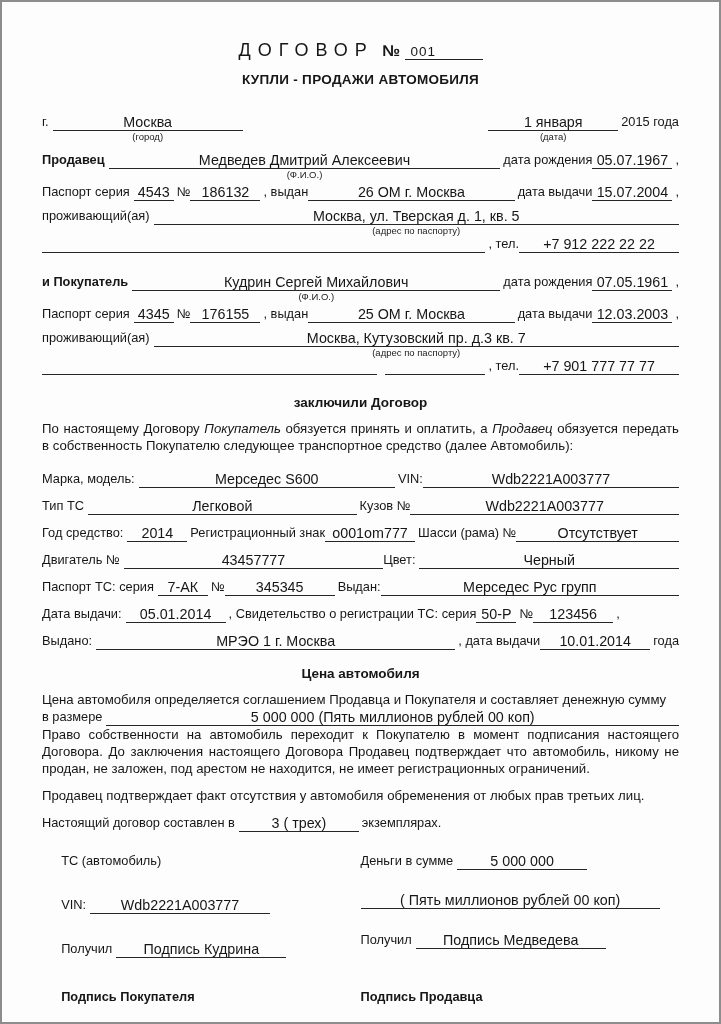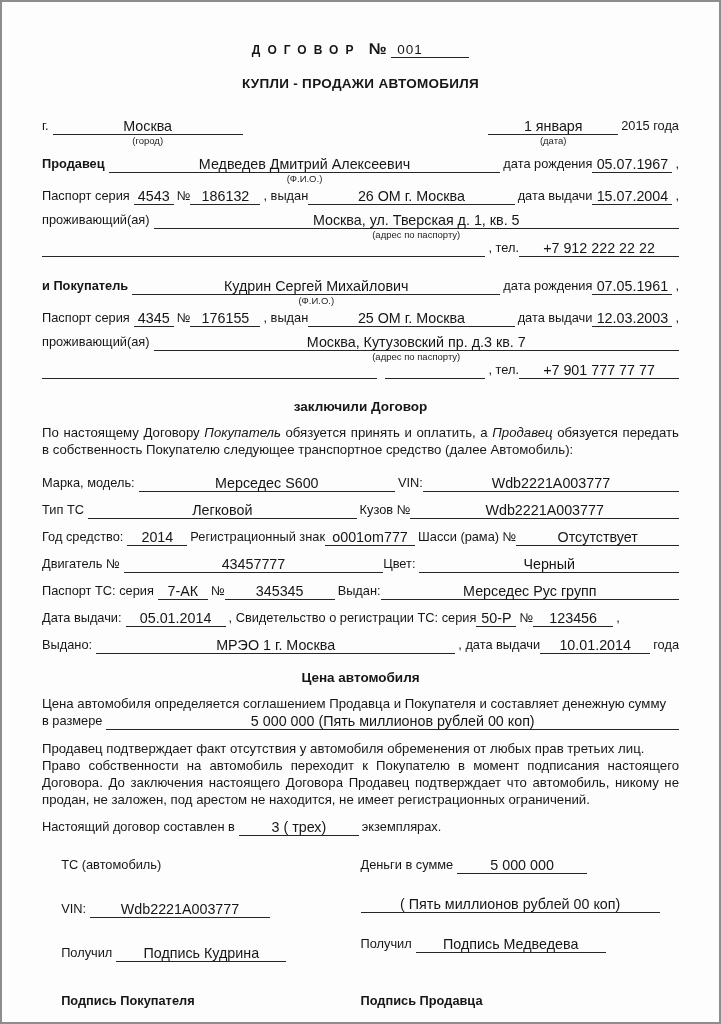--- a/index.html
+++ b/index.html
@@ -5,28 +5,28 @@
   * { margin:0; padding:0; box-sizing:border-box; }
   html,body { width:721px; height:1024px; background:#ececec; }
   .page {
     width:721px; height:1024px; overflow:hidden;
     background:#fdfdfd; border:2px solid #8d8d8d;
     padding:26px 40px 0 40px;
     font-family:"Liberation Sans", sans-serif;
     color:#161616;
   }
   .doc-title { text-align:center; margin-top:12px; white-space:nowrap; }
-  .doc-title .word { font-weight:700; font-size:12px; letter-spacing:7px; }
+  .doc-title .word { font-weight:400; font-size:18px; letter-spacing:7px; }
   .doc-title .nsign { font-weight:700; font-size:16px; margin-left:4px; }
   .doc-title .numfield {
     display:inline-block; min-width:78px; border-bottom:1.5px solid #222;
     font-size:13.5px; font-weight:400; letter-spacing:1px; vertical-align:baseline;
     text-align:left; padding:0 6px;
   }
-  .subtitle { text-align:center; font-weight:700; font-size:13.5px; margin-top:18px; letter-spacing:0.3px; }
+  .subtitle { text-align:center; font-weight:700; font-size:13.5px; margin-top:11px; letter-spacing:0.3px; }
 
   .row { display:flex; align-items:flex-end; font-size:12.8px; line-height:17px; }
   .lbl { white-space:pre; padding:0 4px 1px 0; }
   .lbl.after { padding:0 0 1px 3px; }
   .b { font-weight:700; }
   .u {
     display:flex; justify-content:center; align-items:flex-end;
     border-bottom:1.4px solid #262626; position:relative; min-height:17px;
   }
   .fill { flex:1; }
@@ -276,22 +276,22 @@
   </div>
 
   <div class="sect mt16">Цена автомобиля</div>
   <div class="para mt10">Цена автомобиля определяется соглашением Продавца и Покупателя и составляет денежную сумму</div>
   <div class="row">
     <span class="lbl">в размере</span>
     <span class="u fill">
       <span class="val">5 000 000 (Пять миллионов рублей 00 коп)</span>
     </span>
   </div>
+  <div class="para">Право собственности на автомобиль переходит к Покупателю в момент подписания настоящего Договора. До заключения настоящего Договора Продавец подтверждает что автомобиль, никому не продан, не заложен, под арестом не находится, не имеет регистрационных ограничений.</div>
   <div class="para mt10">Продавец подтверждает факт отсутствия у автомобиля обременения от любых прав третьих лиц.</div>
-  <div class="para">Право собственности на автомобиль переходит к Покупателю в момент подписания настоящего Договора. До заключения настоящего Договора Продавец подтверждает что автомобиль, никому не продан, не заложен, под арестом не находится, не имеет регистрационных ограничений.</div>
   <div class="row mt10">
     <span class="lbl">Настоящий договор составлен в</span>
     <span class="u w120">
       <span class="val">3 ( трех)</span>
     </span>
     <span class="lbl after">экземплярах.</span>
   </div>
 
   <div class="cols mt20">
     <div class="col">

